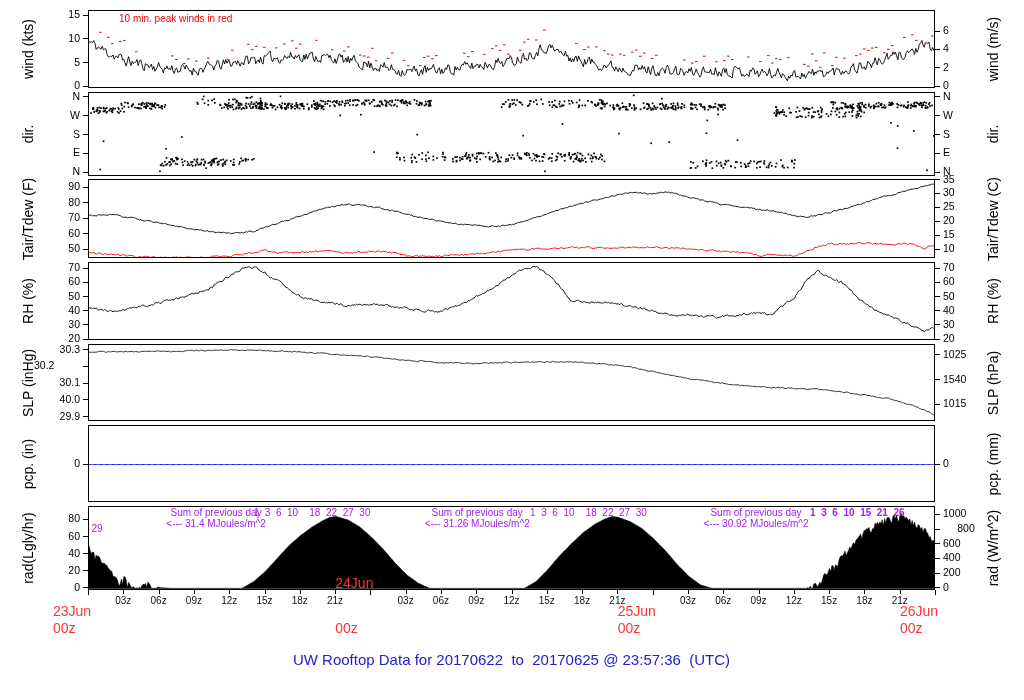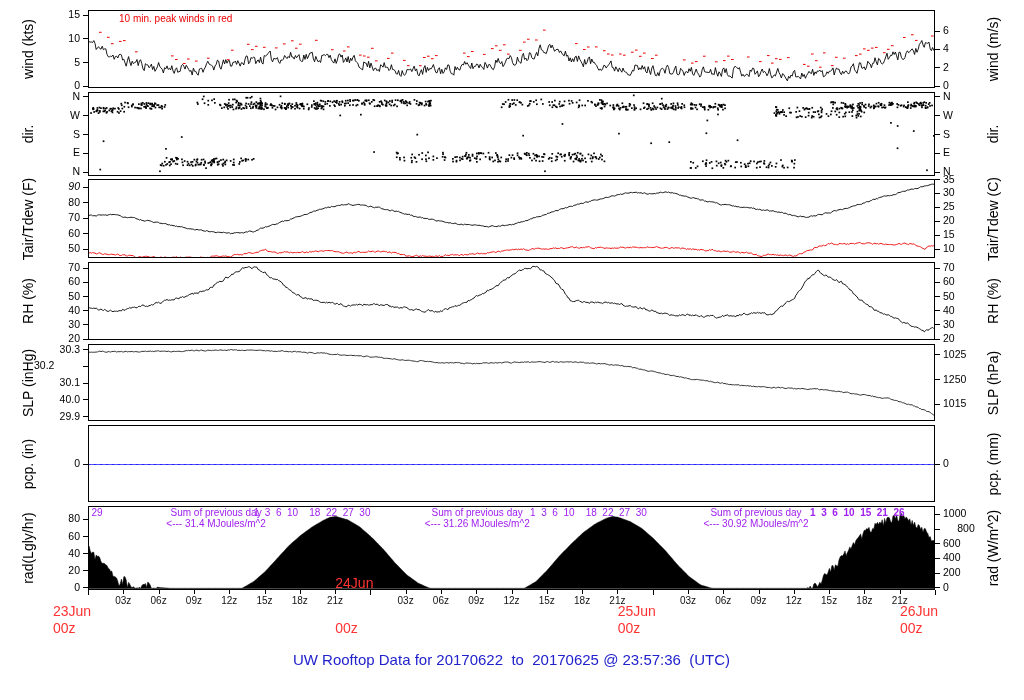--- a/index.html
+++ b/index.html
@@ -1396,21 +1396,21 @@
       </div>
       <div class="panel" style="top: 425px; left: 88px; width: 847px; height: 77px;">
         <svg viewBox="0 0 847 77" width="847" height="77">
           <path fill="none" stroke="#2222ff" stroke-width="1" d="M0.0 38.5L1.2 38.5L2.4 38.5L3.6 38.5L4.8 38.5L6.0 38.5L7.2 38.5L8.4 38.5L9.6 38.5L10.8 38.5L12.0 38.5L13.2 38.5L14.4 38.5L15.6 38.5L16.8 38.5L18.0 38.5L19.2 38.5L20.4 38.5L21.6 38.5L22.8 38.5L24.0 38.5L25.2 38.5L26.4 38.5L27.6 38.5L28.8 38.5L30.0 38.5L31.2 38.5L32.4 38.5L33.6 38.5L34.8 38.5L36.0 38.5L37.2 38.5L38.4 38.5L39.6 38.5L40.8 38.5L42.0 38.5L43.2 38.5L44.4 38.5L45.6 38.5L46.8 38.5L48.0 38.5L49.2 38.5L50.4 38.5L51.6 38.5L52.8 38.5L54.0 38.5L55.2 38.5L56.4 38.5L57.6 38.5L58.8 38.5L60.0 38.5L61.2 38.5L62.4 38.5L63.6 38.5L64.8 38.5L66.0 38.5L67.2 38.5L68.4 38.5L69.6 38.5L70.8 38.5L72.0 38.5L73.2 38.5L74.4 38.5L75.6 38.5L76.8 38.5L78.0 38.5L79.2 38.5L80.4 38.5L81.6 38.5L82.8 38.5L84.0 38.5L85.2 38.5L86.4 38.5L87.6 38.5L88.8 38.5L90.0 38.5L91.2 38.5L92.4 38.5L93.6 38.5L94.8 38.5L96.0 38.5L97.2 38.5L98.4 38.5L99.6 38.5L100.8 38.5L102.0 38.5L103.2 38.5L104.4 38.5L105.6 38.5L106.8 38.5L108.0 38.5L109.2 38.5L110.4 38.5L111.6 38.5L112.8 38.5L114.0 38.5L115.2 38.5L116.4 38.5L117.6 38.5L118.8 38.5L120.0 38.5L121.2 38.5L122.4 38.5L123.6 38.5L124.8 38.5L126.0 38.5L127.2 38.5L128.4 38.5L129.6 38.5L130.8 38.5L132.0 38.5L133.2 38.5L134.4 38.5L135.6 38.5L136.8 38.5L138.0 38.5L139.2 38.5L140.4 38.5L141.6 38.5L142.8 38.5L144.0 38.5L145.2 38.5L146.4 38.5L147.6 38.5L148.8 38.5L150.0 38.5L151.2 38.5L152.4 38.5L153.6 38.5L154.8 38.5L156.0 38.5L157.2 38.5L158.4 38.5L159.6 38.5L160.8 38.5L162.0 38.5L163.2 38.5L164.4 38.5L165.6 38.5L166.8 38.5L168.0 38.5L169.2 38.5L170.4 38.5L171.6 38.5L172.8 38.5L174.0 38.5L175.2 38.5L176.4 38.5L177.6 38.5L178.8 38.5L180.0 38.5L181.2 38.5L182.4 38.5L183.6 38.5L184.8 38.5L186.0 38.5L187.2 38.5L188.4 38.5L189.6 38.5L190.8 38.5L192.0 38.5L193.2 38.5L194.4 38.5L195.6 38.5L196.8 38.5L198.0 38.5L199.2 38.5L200.4 38.5L201.6 38.5L202.8 38.5L204.0 38.5L205.2 38.5L206.4 38.5L207.6 38.5L208.8 38.5L210.0 38.5L211.2 38.5L212.4 38.5L213.6 38.5L214.8 38.5L216.0 38.5L217.2 38.5L218.4 38.5L219.6 38.5L220.8 38.5L222.0 38.5L223.2 38.5L224.4 38.5L225.6 38.5L226.8 38.5L228.0 38.5L229.2 38.5L230.4 38.5L231.6 38.5L232.8 38.5L234.0 38.5L235.2 38.5L236.4 38.5L237.6 38.5L238.8 38.5L240.0 38.5L241.2 38.5L242.4 38.5L243.6 38.5L244.8 38.5L246.0 38.5L247.2 38.5L248.4 38.5L249.6 38.5L250.8 38.5L252.0 38.5L253.2 38.5L254.4 38.5L255.6 38.5L256.8 38.5L258.0 38.5L259.2 38.5L260.4 38.5L261.6 38.5L262.8 38.5L264.0 38.5L265.2 38.5L266.4 38.5L267.6 38.5L268.8 38.5L270.0 38.5L271.2 38.5L272.4 38.5L273.6 38.5L274.8 38.5L276.0 38.5L277.2 38.5L278.4 38.5L279.6 38.5L280.8 38.5L282.0 38.5L283.2 38.5L284.4 38.5L285.6 38.5L286.8 38.5L288.0 38.5L289.2 38.5L290.4 38.5L291.6 38.5L292.8 38.5L294.0 38.5L295.2 38.5L296.4 38.5L297.6 38.5L298.8 38.5L300.0 38.5L301.2 38.5L302.4 38.5L303.6 38.5L304.8 38.5L306.0 38.5L307.2 38.5L308.4 38.5L309.6 38.5L310.8 38.5L312.0 38.5L313.2 38.5L314.4 38.5L315.6 38.5L316.8 38.5L318.0 38.5L319.2 38.5L320.4 38.5L321.6 38.5L322.8 38.5L324.0 38.5L325.2 38.5L326.4 38.5L327.6 38.5L328.8 38.5L330.0 38.5L331.2 38.5L332.4 38.5L333.6 38.5L334.8 38.5L336.0 38.5L337.2 38.5L338.4 38.5L339.6 38.5L340.8 38.5L342.0 38.5L343.2 38.5L344.4 38.5L345.6 38.5L346.8 38.5L348.0 38.5L349.2 38.5L350.4 38.5L351.6 38.5L352.8 38.5L354.0 38.5L355.2 38.5L356.4 38.5L357.6 38.5L358.8 38.5L360.0 38.5L361.2 38.5L362.4 38.5L363.6 38.5L364.8 38.5L366.0 38.5L367.2 38.5L368.4 38.5L369.6 38.5L370.8 38.5L372.0 38.5L373.2 38.5L374.4 38.5L375.6 38.5L376.8 38.5L378.0 38.5L379.2 38.5L380.4 38.5L381.6 38.5L382.8 38.5L384.0 38.5L385.2 38.5L386.4 38.5L387.6 38.5L388.8 38.5L390.0 38.5L391.2 38.5L392.4 38.5L393.6 38.5L394.8 38.5L396.0 38.5L397.2 38.5L398.4 38.5L399.6 38.5L400.8 38.5L402.0 38.5L403.2 38.5L404.4 38.5L405.6 38.5L406.8 38.5L408.0 38.5L409.2 38.5L410.4 38.5L411.6 38.5L412.8 38.5L414.0 38.5L415.2 38.5L416.4 38.5L417.6 38.5L418.8 38.5L420.0 38.5L421.2 38.5L422.4 38.5L423.6 38.5L424.8 38.5L426.0 38.5L427.2 38.5L428.4 38.5L429.6 38.5L430.8 38.5L432.0 38.5L433.2 38.5L434.4 38.5L435.6 38.5L436.8 38.5L438.0 38.5L439.2 38.5L440.4 38.5L441.6 38.5L442.8 38.5L444.0 38.5L445.2 38.5L446.4 38.5L447.6 38.5L448.8 38.5L450.0 38.5L451.2 38.5L452.4 38.5L453.6 38.5L454.8 38.5L456.0 38.5L457.2 38.5L458.4 38.5L459.6 38.5L460.8 38.5L462.0 38.5L463.2 38.5L464.4 38.5L465.6 38.5L466.8 38.5L468.0 38.5L469.2 38.5L470.4 38.5L471.6 38.5L472.8 38.5L474.0 38.5L475.2 38.5L476.4 38.5L477.6 38.5L478.8 38.5L480.0 38.5L481.2 38.5L482.4 38.5L483.6 38.5L484.8 38.5L486.0 38.5L487.2 38.5L488.4 38.5L489.6 38.5L490.8 38.5L492.0 38.5L493.2 38.5L494.4 38.5L495.6 38.5L496.8 38.5L498.0 38.5L499.2 38.5L500.4 38.5L501.6 38.5L502.8 38.5L504.0 38.5L505.2 38.5L506.4 38.5L507.6 38.5L508.8 38.5L510.0 38.5L511.2 38.5L512.4 38.5L513.6 38.5L514.8 38.5L516.0 38.5L517.2 38.5L518.4 38.5L519.6 38.5L520.8 38.5L522.0 38.5L523.2 38.5L524.4 38.5L525.6 38.5L526.8 38.5L528.0 38.5L529.2 38.5L530.4 38.5L531.6 38.5L532.8 38.5L534.0 38.5L535.2 38.5L536.4 38.5L537.6 38.5L538.8 38.5L540.0 38.5L541.2 38.5L542.4 38.5L543.6 38.5L544.8 38.5L546.0 38.5L547.2 38.5L548.4 38.5L549.6 38.5L550.8 38.5L552.0 38.5L553.2 38.5L554.4 38.5L555.6 38.5L556.8 38.5L558.0 38.5L559.2 38.5L560.4 38.5L561.6 38.5L562.8 38.5L564.0 38.5L565.2 38.5L566.4 38.5L567.6 38.5L568.8 38.5L570.0 38.5L571.2 38.5L572.4 38.5L573.6 38.5L574.8 38.5L576.0 38.5L577.2 38.5L578.4 38.5L579.6 38.5L580.8 38.5L582.0 38.5L583.2 38.5L584.4 38.5L585.6 38.5L586.8 38.5L588.0 38.5L589.2 38.5L590.4 38.5L591.6 38.5L592.8 38.5L594.0 38.5L595.2 38.5L596.4 38.5L597.6 38.5L598.8 38.5L600.0 38.5L601.2 38.5L602.4 38.5L603.6 38.5L604.8 38.5L606.0 38.5L607.2 38.5L608.4 38.5L609.6 38.5L610.8 38.5L612.0 38.5L613.2 38.5L614.4 38.5L615.6 38.5L616.8 38.5L618.0 38.5L619.2 38.5L620.4 38.5L621.6 38.5L622.8 38.5L624.0 38.5L625.2 38.5L626.4 38.5L627.6 38.5L628.8 38.5L630.0 38.5L631.2 38.5L632.4 38.5L633.6 38.5L634.8 38.5L636.0 38.5L637.2 38.5L638.4 38.5L639.6 38.5L640.8 38.5L642.0 38.5L643.2 38.5L644.4 38.5L645.6 38.5L646.8 38.5L648.0 38.5L649.2 38.5L650.4 38.5L651.6 38.5L652.8 38.5L654.0 38.5L655.2 38.5L656.4 38.5L657.6 38.5L658.8 38.5L660.0 38.5L661.2 38.5L662.4 38.5L663.6 38.5L664.8 38.5L666.0 38.5L667.2 38.5L668.4 38.5L669.6 38.5L670.8 38.5L672.0 38.5L673.2 38.5L674.4 38.5L675.6 38.5L676.8 38.5L678.0 38.5L679.2 38.5L680.4 38.5L681.6 38.5L682.8 38.5L684.0 38.5L685.2 38.5L686.4 38.5L687.6 38.5L688.8 38.5L690.0 38.5L691.2 38.5L692.4 38.5L693.6 38.5L694.8 38.5L696.0 38.5L697.2 38.5L698.4 38.5L699.6 38.5L700.8 38.5L702.0 38.5L703.2 38.5L704.4 38.5L705.6 38.5L706.8 38.5L708.0 38.5L709.2 38.5L710.4 38.5L711.6 38.5L712.8 38.5L714.0 38.5L715.2 38.5L716.4 38.5L717.6 38.5L718.8 38.5L720.0 38.5L721.2 38.5L722.4 38.5L723.6 38.5L724.8 38.5L726.0 38.5L727.2 38.5L728.4 38.5L729.6 38.5L730.8 38.5L732.0 38.5L733.2 38.5L734.4 38.5L735.6 38.5L736.8 38.5L738.0 38.5L739.2 38.5L740.4 38.5L741.6 38.5L742.8 38.5L744.0 38.5L745.2 38.5L746.4 38.5L747.6 38.5L748.8 38.5L750.0 38.5L751.2 38.5L752.4 38.5L753.6 38.5L754.8 38.5L756.0 38.5L757.2 38.5L758.4 38.5L759.6 38.5L760.8 38.5L762.0 38.5L763.2 38.5L764.4 38.5L765.6 38.5L766.8 38.5L768.0 38.5L769.2 38.5L770.4 38.5L771.6 38.5L772.8 38.5L774.0 38.5L775.2 38.5L776.4 38.5L777.6 38.5L778.8 38.5L780.0 38.5L781.2 38.5L782.4 38.5L783.6 38.5L784.8 38.5L786.0 38.5L787.2 38.5L788.4 38.5L789.6 38.5L790.8 38.5L792.0 38.5L793.2 38.5L794.4 38.5L795.6 38.5L796.8 38.5L798.0 38.5L799.2 38.5L800.4 38.5L801.6 38.5L802.8 38.5L804.0 38.5L805.2 38.5L806.4 38.5L807.6 38.5L808.8 38.5L810.0 38.5L811.2 38.5L812.4 38.5L813.6 38.5L814.8 38.5L816.0 38.5L817.2 38.5L818.4 38.5L819.6 38.5L820.8 38.5L822.0 38.5L823.2 38.5L824.4 38.5L825.6 38.5L826.8 38.5L828.0 38.5L829.2 38.5L830.4 38.5L831.6 38.5L832.8 38.5L834.0 38.5L835.2 38.5L836.4 38.5L837.6 38.5L838.8 38.5L840.0 38.5L841.2 38.5L842.4 38.5L843.6 38.5L844.8 38.5L846.0 38.5"></path>
         </svg>
       </div>
       <div class="panel" style="top: 506px; left: 88px; width: 847px; height: 84px;">
         <svg viewBox="0 0 847 84" width="847" height="84">
           <path fill="#000000" stroke="#000000" stroke-width="0.5" d="M0.0 39.0L1.2 43.7L2.4 46.4L3.6 45.1L4.8 45.3L6.0 52.5L7.2 47.9L8.4 49.4L9.6 49.1L10.8 50.8L12.0 54.6L13.2 56.3L14.4 56.2L15.6 56.5L16.8 57.9L18.0 58.5L19.2 61.2L20.4 62.0L21.6 64.4L22.8 64.1L24.0 69.3L25.2 69.4L26.4 69.9L27.6 71.0L28.8 74.3L30.0 79.1L31.2 77.0L32.4 72.0L33.6 77.4L34.8 69.7L36.0 69.7L37.2 73.0L38.4 80.5L39.6 75.3L40.8 77.2L42.0 80.0L43.2 80.5L44.4 79.7L45.6 80.8L46.8 81.4L48.0 80.8L49.2 81.4L50.4 80.1L51.6 81.4L52.8 78.7L54.0 77.3L55.2 77.6L56.4 76.4L57.6 80.4L58.8 74.9L60.0 76.2L61.2 78.0L62.4 81.4L63.6 81.4L64.8 81.1L66.0 81.4L67.2 81.4L68.4 80.1L69.6 80.3L70.8 80.6L72.0 80.7L73.2 80.8L74.4 80.8L75.6 80.9L76.8 81.0L78.0 81.1L79.2 81.2L80.4 81.3L81.6 81.4L82.8 81.4L84.0 81.4L85.2 81.4L86.4 81.4L87.6 81.4L88.8 81.4L90.0 81.4L91.2 81.4L92.4 81.4L93.6 81.4L94.8 81.4L96.0 81.4L97.2 81.4L98.4 81.4L99.6 81.4L100.8 81.4L102.0 81.4L103.2 81.4L104.4 81.4L105.6 81.4L106.8 81.4L108.0 81.4L109.2 81.4L110.4 81.4L111.6 81.4L112.8 81.4L114.0 81.4L115.2 81.4L116.4 81.4L117.6 81.4L118.8 81.4L120.0 81.4L121.2 81.4L122.4 81.4L123.6 81.4L124.8 81.4L126.0 81.4L127.2 81.4L128.4 81.4L129.6 81.4L130.8 81.4L132.0 81.4L133.2 81.4L134.4 81.4L135.6 81.4L136.8 81.4L138.0 81.4L139.2 81.4L140.4 81.4L141.6 81.4L142.8 81.4L144.0 81.4L145.2 81.4L146.4 81.4L147.6 81.4L148.8 81.4L150.0 81.4L151.2 81.4L152.4 81.4L153.6 81.0L154.8 80.3L156.0 79.6L157.2 78.9L158.4 78.2L159.6 77.5L160.8 76.8L162.0 76.1L163.2 75.4L164.4 74.7L165.6 73.8L166.8 72.7L168.0 71.7L169.2 70.6L170.4 69.6L171.6 68.5L172.8 67.5L174.0 66.4L175.2 65.4L176.4 64.3L177.6 63.0L178.8 61.7L180.0 60.4L181.2 59.1L182.4 57.8L183.6 56.5L184.8 55.2L186.0 53.9L187.2 52.5L188.4 51.2L189.6 49.9L190.8 48.6L192.0 47.3L193.2 46.0L194.4 44.7L195.6 43.4L196.8 42.1L198.0 40.7L199.2 39.4L200.4 38.2L201.6 37.2L202.8 36.1L204.0 35.1L205.2 34.0L206.4 33.0L207.6 31.9L208.8 30.9L210.0 29.8L211.2 28.8L212.4 27.8L213.6 26.9L214.8 26.1L216.0 25.2L217.2 24.3L218.4 23.4L219.6 22.6L220.8 21.7L222.0 20.8L223.2 19.9L224.4 19.2L225.6 18.5L226.8 17.8L228.0 17.1L229.2 16.4L230.4 15.7L231.6 15.0L232.8 14.3L234.0 13.6L235.2 12.9L236.4 12.4L237.6 11.8L238.8 11.3L240.0 10.8L241.2 10.3L242.4 10.1L243.6 9.9L244.8 9.8L246.0 9.6L247.2 9.5L248.4 9.8L249.6 10.2L250.8 10.5L252.0 10.9L253.2 11.2L254.4 11.6L255.6 11.9L256.8 12.3L258.0 12.6L259.2 13.1L260.4 13.8L261.6 14.5L262.8 15.2L264.0 15.9L265.2 16.6L266.4 17.3L267.6 18.0L268.8 18.7L270.0 19.4L271.2 20.3L272.4 21.3L273.6 22.4L274.8 23.4L276.0 24.5L277.2 25.5L278.4 26.6L279.6 27.6L280.8 28.7L282.0 29.7L283.2 30.9L284.4 32.1L285.6 33.3L286.8 34.6L288.0 35.8L289.2 37.0L290.4 38.2L291.6 39.5L292.8 40.7L294.0 41.9L295.2 43.3L296.4 44.7L297.6 46.1L298.8 47.5L300.0 48.9L301.2 50.3L302.4 51.7L303.6 53.1L304.8 54.5L306.0 55.9L307.2 57.1L308.4 58.3L309.6 59.5L310.8 60.8L312.0 62.0L313.2 63.2L314.4 64.4L315.6 65.6L316.8 66.9L318.0 68.0L319.2 68.9L320.4 69.7L321.6 70.6L322.8 71.5L324.0 72.4L325.2 73.2L326.4 74.1L327.6 75.0L328.8 75.9L330.0 76.6L331.2 77.1L332.4 77.6L333.6 78.1L334.8 78.7L336.0 79.2L337.2 79.7L338.4 80.2L339.6 80.7L340.8 81.3L342.0 81.4L343.2 81.4L344.4 81.4L345.6 81.4L346.8 81.4L348.0 81.4L349.2 81.4L350.4 81.4L351.6 81.4L352.8 81.4L354.0 81.4L355.2 81.4L356.4 81.4L357.6 81.4L358.8 81.4L360.0 81.4L361.2 81.4L362.4 81.4L363.6 81.4L364.8 81.4L366.0 81.4L367.2 81.4L368.4 81.4L369.6 81.4L370.8 81.4L372.0 81.4L373.2 81.4L374.4 81.4L375.6 81.4L376.8 81.4L378.0 81.4L379.2 81.4L380.4 81.4L381.6 81.4L382.8 81.4L384.0 81.4L385.2 81.4L386.4 81.4L387.6 81.4L388.8 81.4L390.0 81.4L391.2 81.4L392.4 81.4L393.6 81.4L394.8 81.4L396.0 81.4L397.2 81.4L398.4 81.4L399.6 81.4L400.8 81.4L402.0 81.4L403.2 81.4L404.4 81.4L405.6 81.4L406.8 81.4L408.0 81.4L409.2 81.4L410.4 81.4L411.6 81.4L412.8 81.4L414.0 81.4L415.2 81.4L416.4 81.4L417.6 81.4L418.8 81.4L420.0 81.4L421.2 81.4L422.4 81.4L423.6 81.4L424.8 81.4L426.0 81.4L427.2 81.4L428.4 81.4L429.6 81.4L430.8 81.4L432.0 81.4L433.2 81.4L434.4 81.4L435.6 81.2L436.8 80.5L438.0 79.8L439.2 79.1L440.4 78.4L441.6 77.7L442.8 77.0L444.0 76.3L445.2 75.6L446.4 74.9L447.6 74.0L448.8 72.8L450.0 71.5L451.2 70.3L452.4 69.1L453.6 67.9L454.8 66.6L456.0 65.4L457.2 64.2L458.4 63.0L459.6 61.6L460.8 60.2L462.0 58.8L463.2 57.4L464.4 56.0L465.6 54.6L466.8 53.2L468.0 51.8L469.2 50.4L470.4 49.0L471.6 47.8L472.8 46.6L474.0 45.3L475.2 44.1L476.4 42.9L477.6 41.7L478.8 40.4L480.0 39.2L481.2 38.0L482.4 36.8L483.6 35.6L484.8 34.5L486.0 33.4L487.2 32.2L488.4 31.1L489.6 30.0L490.8 28.8L492.0 27.7L493.2 26.6L494.4 25.5L495.6 24.6L496.8 23.7L498.0 22.9L499.2 22.0L500.4 21.1L501.6 20.2L502.8 19.4L504.0 18.5L505.2 17.6L506.4 16.9L507.6 16.2L508.8 15.6L510.0 15.0L511.2 14.4L512.4 13.8L513.6 13.2L514.8 12.6L516.0 12.0L517.2 11.4L518.4 10.9L519.6 10.6L520.8 10.2L522.0 9.9L523.2 9.5L524.4 9.6L525.6 9.7L526.8 9.9L528.0 10.1L529.2 10.3L530.4 10.7L531.6 11.1L532.8 11.5L534.0 12.0L535.2 12.4L536.4 12.8L537.6 13.3L538.8 13.7L540.0 14.2L541.2 14.6L542.4 15.3L543.6 16.0L544.8 16.7L546.0 17.4L547.2 18.1L548.4 18.8L549.6 19.5L550.8 20.2L552.0 20.9L553.2 21.7L554.4 22.7L555.6 23.8L556.8 24.8L558.0 25.9L559.2 26.9L560.4 28.0L561.6 29.0L562.8 30.1L564.0 31.1L565.2 32.3L566.4 33.5L567.6 34.7L568.8 35.9L570.0 37.2L571.2 38.4L572.4 39.6L573.6 40.8L574.8 42.1L576.0 43.3L577.2 44.6L578.4 46.0L579.6 47.4L580.8 48.8L582.0 50.2L583.2 51.6L584.4 53.0L585.6 54.4L586.8 55.8L588.0 57.2L589.2 58.5L590.4 59.7L591.6 60.9L592.8 62.1L594.0 63.4L595.2 64.6L596.4 65.8L597.6 67.0L598.8 68.2L600.0 69.5L601.2 70.3L602.4 71.2L603.6 72.1L604.8 73.0L606.0 73.8L607.2 74.7L608.4 75.6L609.6 76.5L610.8 77.3L612.0 78.1L613.2 78.4L614.4 78.8L615.6 79.1L616.8 79.5L618.0 79.8L619.2 80.2L620.4 80.5L621.6 80.9L622.8 81.2L624.0 81.4L625.2 81.4L626.4 81.4L627.6 81.4L628.8 81.4L630.0 81.4L631.2 81.4L632.4 81.4L633.6 81.4L634.8 81.4L636.0 81.4L637.2 81.4L638.4 81.4L639.6 81.4L640.8 81.4L642.0 81.4L643.2 81.4L644.4 81.4L645.6 81.4L646.8 81.4L648.0 81.4L649.2 81.4L650.4 81.4L651.6 81.4L652.8 81.4L654.0 81.4L655.2 81.4L656.4 81.4L657.6 81.4L658.8 81.4L660.0 81.4L661.2 81.4L662.4 81.4L663.6 81.4L664.8 81.4L666.0 81.4L667.2 81.4L668.4 81.4L669.6 81.4L670.8 81.4L672.0 81.4L673.2 81.4L674.4 81.4L675.6 81.4L676.8 81.4L678.0 81.4L679.2 81.4L680.4 81.4L681.6 81.4L682.8 81.4L684.0 81.4L685.2 81.4L686.4 81.4L687.6 81.4L688.8 81.4L690.0 81.4L691.2 81.4L692.4 81.4L693.6 81.4L694.8 81.4L696.0 81.4L697.2 81.4L698.4 81.4L699.6 81.4L700.8 81.4L702.0 81.4L703.2 81.4L704.4 81.4L705.6 81.4L706.8 81.4L708.0 81.4L709.2 81.4L710.4 81.4L711.6 81.4L712.8 81.4L714.0 81.4L715.2 81.4L716.4 81.4L717.6 81.4L718.8 80.6L720.0 81.4L721.2 79.1L722.4 81.4L723.6 81.4L724.8 77.1L726.0 76.0L727.2 77.5L728.4 79.7L729.6 78.1L730.8 75.2L732.0 77.0L733.2 73.4L734.4 68.6L735.6 66.5L736.8 67.3L738.0 68.1L739.2 65.1L740.4 61.3L741.6 65.0L742.8 58.8L744.0 58.6L745.2 63.1L746.4 57.8L747.6 58.7L748.8 59.2L750.0 52.9L751.2 49.8L752.4 48.6L753.6 49.0L754.8 46.9L756.0 43.9L757.2 48.7L758.4 45.6L759.6 43.2L760.8 39.9L762.0 41.9L763.2 38.4L764.4 35.5L765.6 37.7L766.8 33.8L768.0 31.9L769.2 30.6L770.4 29.0L771.6 26.9L772.8 31.9L774.0 26.7L775.2 23.3L776.4 23.4L777.6 21.6L778.8 22.2L780.0 20.3L781.2 25.0L782.4 25.2L783.6 21.4L784.8 22.1L786.0 16.3L787.2 17.5L788.4 15.3L789.6 17.5L790.8 15.0L792.0 16.5L793.2 12.7L794.4 18.8L795.6 11.4L796.8 15.9L798.0 10.8L799.2 10.3L800.4 10.8L801.6 14.7L802.8 15.8L804.0 8.7L805.2 8.8L806.4 11.7L807.6 7.7L808.8 13.6L810.0 14.2L811.2 6.7L812.4 6.5L813.6 9.5L814.8 8.5L816.0 12.0L817.2 9.9L818.4 11.6L819.6 13.7L820.8 11.8L822.0 18.0L823.2 13.4L824.4 18.6L825.6 15.1L826.8 19.8L828.0 21.3L829.2 17.5L830.4 18.6L831.6 22.3L832.8 20.2L834.0 25.3L835.2 21.5L836.4 21.7L837.6 25.1L838.8 26.4L840.0 30.5L841.2 29.4L842.4 34.1L843.6 33.6L844.8 33.5L846.0 33.9L847 81.4L0 81.4Z"></path>
         </svg>
-        <div class="ann" style="left: 2.4px; top: 0px; color: rgb(160, 32, 240);">29</div>
+        <div class="ann" style="left: 2.4px; top: 16px; color: rgb(160, 32, 240);">29</div>
         <div class="ann" style="left: 127.1px; top: 0px; transform: translateX(-50%); text-align: center; color: rgb(160, 32, 240);">Sum of previous day
 &lt;--- 31.4 MJoules/m^2</div>
         <div class="ann" style="left: 388.2px; top: 0px; transform: translateX(-50%); text-align: center; color: rgb(160, 32, 240);">Sum of previous day
 &lt;--- 31.26 MJoules/m^2</div>
         <div class="ann" style="left: 667px; top: 0px; transform: translateX(-50%); text-align: center; color: rgb(160, 32, 240);">Sum of previous day
 &lt;--- 30.92 MJoules/m^2</div>
         <div class="ann" style="left: 164.7px; top: 0px; color: rgb(160, 32, 240);">1  3  6  10    18  22  27  30</div>
         <div class="ann" style="left: 441.1px; top: 0px; color: rgb(160, 32, 240);">1  3  6  10    18  22  27  30</div>
         <div class="ann" style="left: 721.1px; top: 0px; color: rgb(160, 32, 240); font-weight: bold;">1  3  6  10  15  21  26</div>
       </div>
@@ -1514,21 +1514,21 @@
     <div class="axis-label" style="left: 993px; top: 134px; transform: translate(-50%, -50%) rotate(-90deg);">dir.</div>
     <div class="tick" style="left: 83px; top: 248.7px; width: 5px; height: 1px;"></div>
     <div class="tick-label" style="left: 34px; top: 242.2px; width: 46px; text-align: right;">50</div>
     <div class="tick" style="left: 83px; top: 233.2px; width: 5px; height: 1px;"></div>
     <div class="tick-label" style="left: 34px; top: 226.7px; width: 46px; text-align: right;">60</div>
     <div class="tick" style="left: 83px; top: 217.7px; width: 5px; height: 1px;"></div>
     <div class="tick-label" style="left: 34px; top: 211.2px; width: 46px; text-align: right;">70</div>
     <div class="tick" style="left: 83px; top: 202.2px; width: 5px; height: 1px;"></div>
     <div class="tick-label" style="left: 34px; top: 195.7px; width: 46px; text-align: right;">80</div>
     <div class="tick" style="left: 83px; top: 186.7px; width: 5px; height: 1px;"></div>
-    <div class="tick-label" style="left: 34px; top: 180.2px; width: 46px; text-align: right; font-style: italic;">90</div>
+    <div class="tick-label" style="left: 34px; top: 180.2px; width: 46px; text-align: right;">90</div>
     <div class="tick" style="left: 935px; top: 248.7px; width: 5px; height: 1px;"></div>
     <div class="tick-label" style="left: 943px; top: 242.2px; width: 46px; text-align: left;">10</div>
     <div class="tick" style="left: 935px; top: 234.8px; width: 5px; height: 1px;"></div>
     <div class="tick-label" style="left: 943px; top: 228.3px; width: 46px; text-align: left;">15</div>
     <div class="tick" style="left: 935px; top: 220.8px; width: 5px; height: 1px;"></div>
     <div class="tick-label" style="left: 943px; top: 214.3px; width: 46px; text-align: left;">20</div>
     <div class="tick" style="left: 935px; top: 206.9px; width: 5px; height: 1px;"></div>
     <div class="tick-label" style="left: 943px; top: 200.4px; width: 46px; text-align: left;">25</div>
     <div class="tick" style="left: 935px; top: 192.9px; width: 5px; height: 1px;"></div>
     <div class="tick-label" style="left: 943px; top: 186.4px; width: 46px; text-align: left;">30</div>
@@ -1568,21 +1568,21 @@
     <div class="tick-label" style="left: 34px; top: 392.7px; width: 46px; text-align: right;">40.0</div>
     <div class="tick" style="left: 83px; top: 382.5px; width: 5px; height: 1px;"></div>
     <div class="tick-label" style="left: 34px; top: 376px; width: 46px; text-align: right;">30.1</div>
     <div class="tick" style="left: 83px; top: 365.8px; width: 5px; height: 1px;"></div>
     <div class="tick-label" style="left: 34px; top: 359.3px; width: 46px; text-align: left;">30.2</div>
     <div class="tick" style="left: 83px; top: 349px; width: 5px; height: 1px;"></div>
     <div class="tick-label" style="left: 34px; top: 342.5px; width: 46px; text-align: right;">30.3</div>
     <div class="tick" style="left: 935px; top: 403.7px; width: 5px; height: 1px;"></div>
     <div class="tick-label" style="left: 943px; top: 397.2px; width: 46px; text-align: left;">1015</div>
     <div class="tick" style="left: 935px; top: 379px; width: 5px; height: 1px;"></div>
-    <div class="tick-label" style="left: 943px; top: 372.5px; width: 46px; text-align: left;">1250</div>
+    <div class="tick-label" style="left: 943px; top: 372.5px; width: 46px; text-align: left;">1540</div>
     <div class="tick" style="left: 935px; top: 354.4px; width: 5px; height: 1px;"></div>
     <div class="tick-label" style="left: 943px; top: 347.9px; width: 46px; text-align: left;">1025</div>
     <div class="axis-label" style="left: 28px; top: 382.5px; transform: translate(-50%, -50%) rotate(-90deg);">SLP (inHg)</div>
     <div class="axis-label" style="left: 993px; top: 382.5px; transform: translate(-50%, -50%) rotate(-90deg);">SLP (hPa)</div>
     <div class="tick" style="left: 83px; top: 463.5px; width: 5px; height: 1px;"></div>
     <div class="tick-label" style="left: 34px; top: 457px; width: 46px; text-align: right;">0</div>
     <div class="tick" style="left: 935px; top: 463.5px; width: 5px; height: 1px;"></div>
     <div class="tick-label" style="left: 943px; top: 457px; width: 46px; text-align: left;">0</div>
     <div class="axis-label" style="left: 28px; top: 463.5px; transform: translate(-50%, -50%) rotate(-90deg);">pcp. (in)</div>
     <div class="axis-label" style="left: 993px; top: 463.5px; transform: translate(-50%, -50%) rotate(-90deg);">pcp. (mm)</div>

